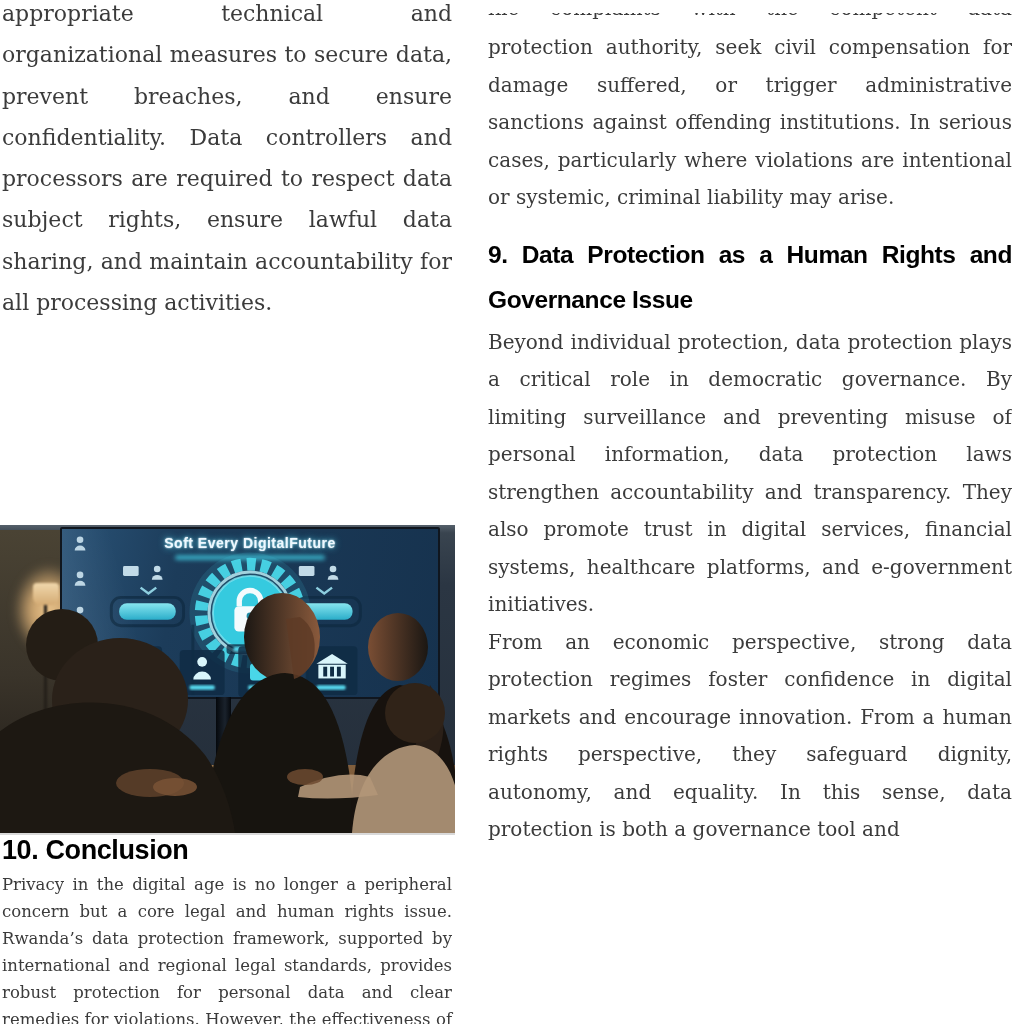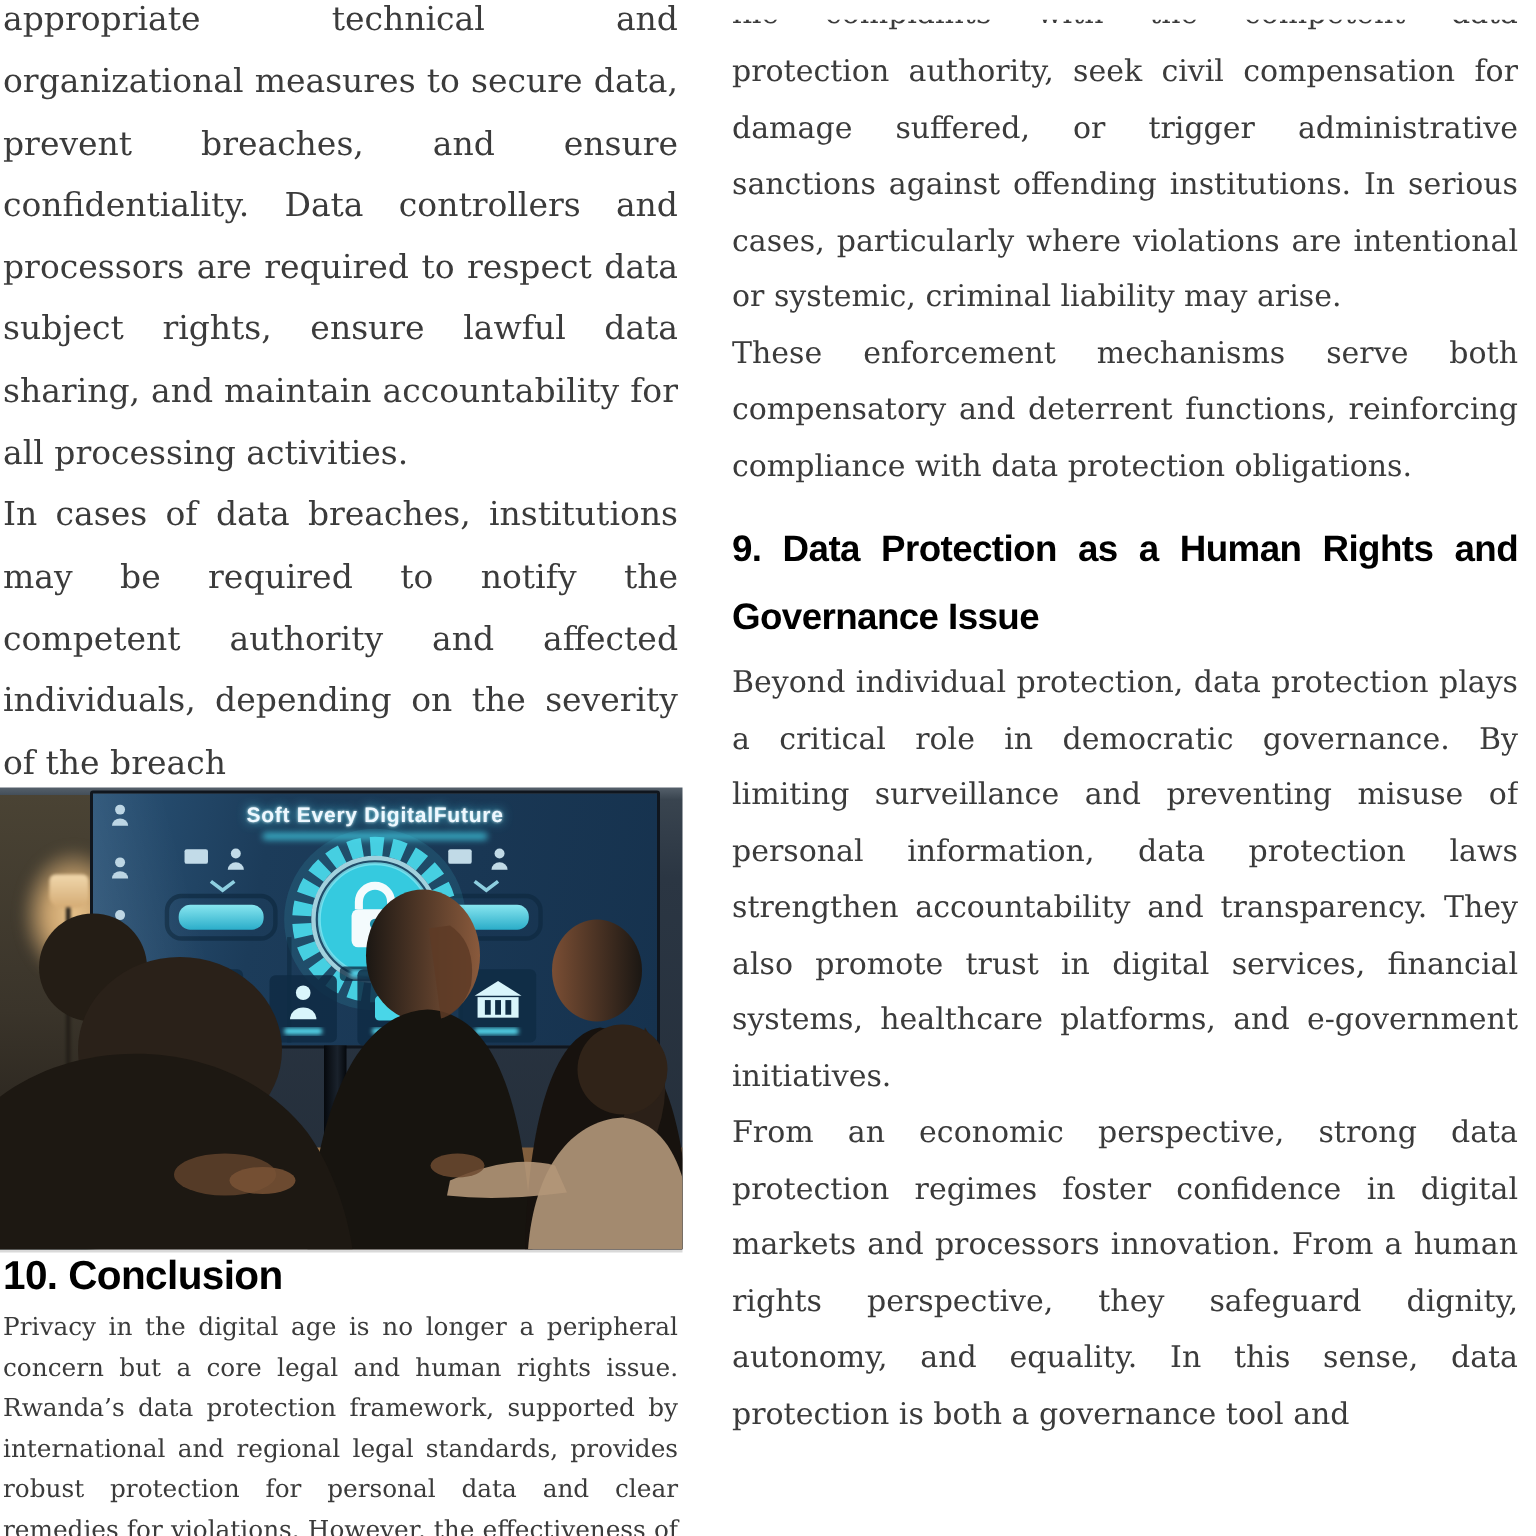--- a/index.html
+++ b/index.html
@@ -124,21 +124,20 @@
     position:absolute;left:300px;top:280px;width:30px;height:12px;border-radius:3px;
     background:#3a2c1e;filter:blur(.5px);
   }
   .sil{position:absolute;left:0;top:0;width:100%;height:100%;}
 </style>
 </head>
 <body>
 
 <div class="col left-text body-text">
   <p>appropriate technical and organizational measures to secure data, prevent breaches, and ensure confidentiality. Data controllers and processors are required to respect data subject rights, ensure lawful data sharing, and maintain accountability for all processing activities.</p>
-  <p>In cases of data breaches, institutions may be required to notify the competent authority and affected individuals, depending on the severity of the breach</p>
 </div>
 
 <figure class="photo">
   <div class="warm-wall"></div>
   <div class="lamp-glow"></div>
   <div class="lamp-shade"></div>
   <div class="lamp-pole"></div>
   <div class="plant"></div>
 
   <div class="screen">
@@ -288,17 +287,16 @@
 <div class="col conclusion-block body-text">
   <h3 class="heading h-conclusion">10. Conclusion</h3>
   <p>Privacy in the digital age is no longer a peripheral concern but a core legal and human rights issue. Rwanda’s data protection framework, supported by international and regional legal standards, provides robust protection for personal data and clear remedies for violations. However, the effectiveness of these protections depends on</p>
 </div>
 
 <div class="col right-text body-text">
   <div class="partial-top">
     <div class="inner">file complaints with the competent data</div>
   </div>
   <p>protection authority, seek civil compensation for damage suffered, or trigger administrative sanctions against offending institutions. In serious cases, particularly where violations are intentional or systemic, criminal liability may arise.</p>
-  <p>These enforcement mechanisms serve both compensatory and deterrent functions, reinforcing compliance with data protection obligations.</p>
   <h2 class="heading h-section">9. Data Protection as a Human Rights and Governance Issue</h2>
   <p>Beyond individual protection, data protection plays a critical role in democratic governance. By limiting surveillance and preventing misuse of personal information, data protection laws strengthen accountability and transparency. They also promote trust in digital services, financial systems, healthcare platforms, and e-government initiatives.</p>
-  <p>From an economic perspective, strong data protection regimes foster confidence in digital markets and processors innovation. From a human rights perspective, they safeguard dignity, autonomy, and equality. In this sense, data protection is both a governance tool and</p>
+  <p>From an economic perspective, strong data protection regimes foster confidence in digital markets and encourage innovation. From a human rights perspective, they safeguard dignity, autonomy, and equality. In this sense, data protection is both a governance tool and</p>
 </div>
 
 </body></html>

